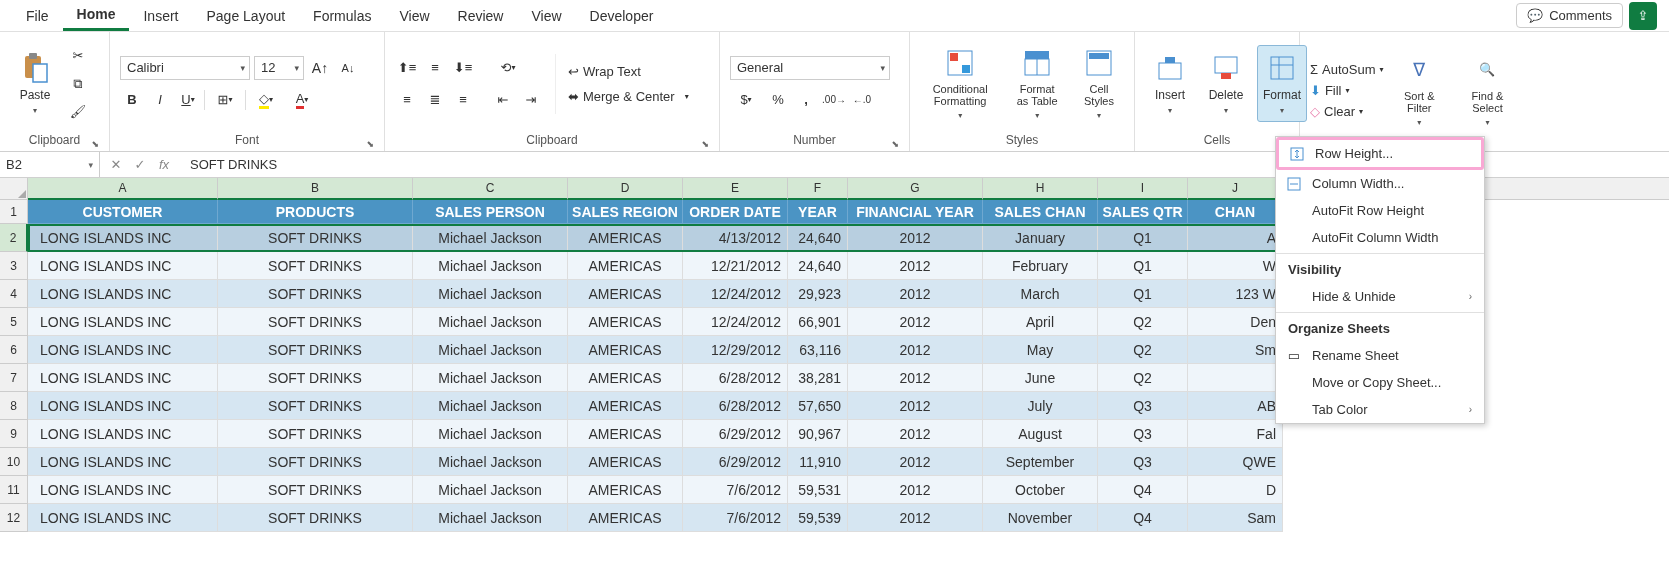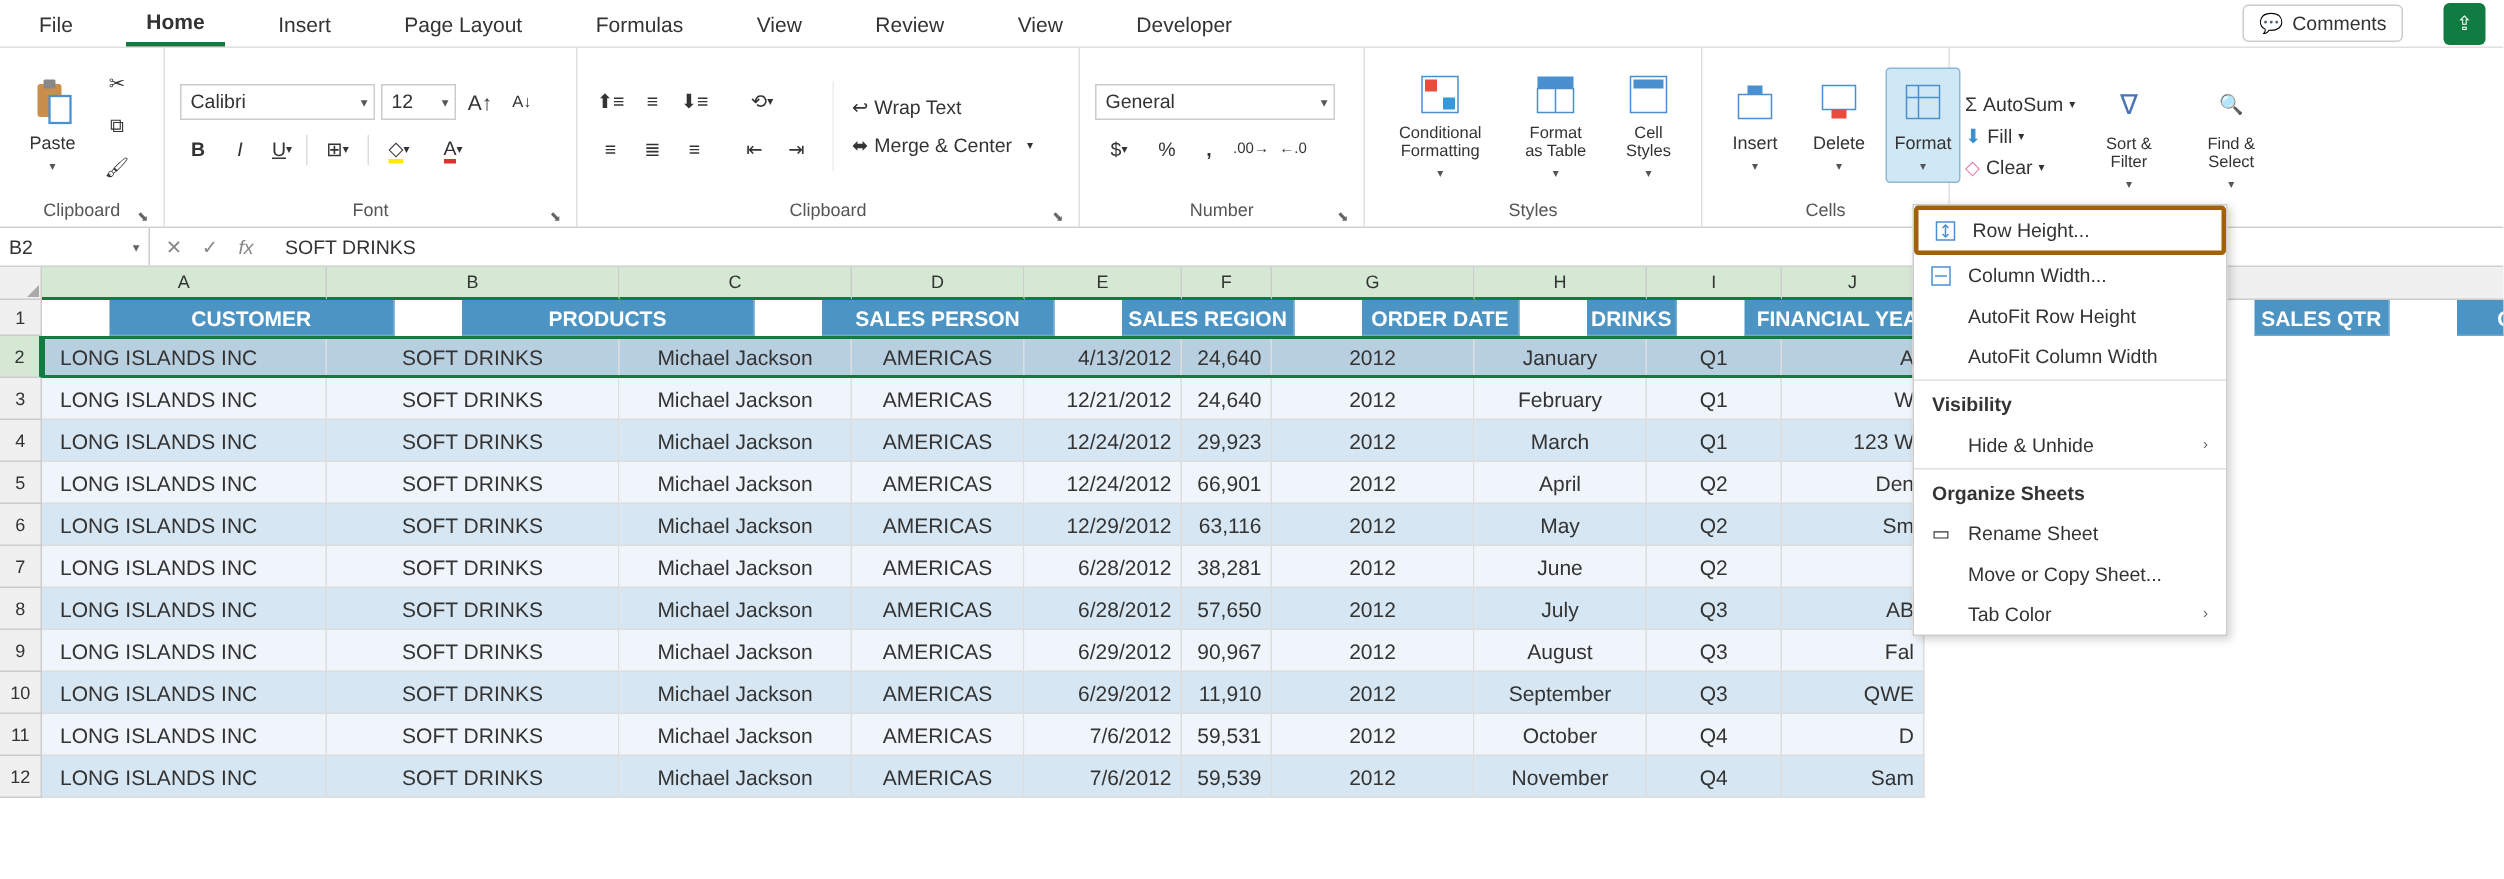--- a/index.html
+++ b/index.html
@@ -1,19 +1,19 @@
 <!DOCTYPE html>
 <html><head>
 <meta charset="utf-8">
 <style>
 * { margin: 0; padding: 0; box-sizing: border-box; font-family: 'Segoe UI', Arial, sans-serif; }
 body { background: #fff; font-size: 13px; color: #333; overflow: hidden; width: 1669px; height: 586px; }
 
 
-.tabs { display: flex; align-items: center; height: 32px; padding: 0 12px; border-bottom: 1px solid #e0e0e0; gap: 21px; }
+.tabs { display: flex; align-items: center; height: 32px; padding: 0 12px; border-bottom: 1px solid #e0e0e0; }
 .tab { padding: 6px 14px; cursor: pointer; font-size: 14px; }
 .tab.active { border-bottom: 3px solid #107c41; font-weight: 600; }
 .comments-btn { margin-left: auto; display: flex; align-items: center; gap: 6px; border: 1px solid #ccc; border-radius: 4px; padding: 4px 10px; cursor: pointer; }
 .share-btn { width: 28px; height: 28px; background: #107c41; border-radius: 4px; margin-left: 6px; display: flex; align-items: center; justify-content: center; color: #fff; cursor: pointer; }
 
 
 .ribbon { display: flex; height: 120px; border-bottom: 1px solid #d0d0d0; position: relative; }
 .ribbon-group { display: flex; flex-direction: column; border-right: 1px solid #e0e0e0; padding: 4px 10px 2px; }
 .ribbon-group-content { flex: 1; display: flex; align-items: center; gap: 6px; }
 .ribbon-group-label { text-align: center; font-size: 12px; color: #555; padding: 2px 0; position: relative; }
@@ -53,21 +53,21 @@
 .rh { width: 28px; height: 28px; background: #f0f0f0; border-right: 1px solid #ccc; border-bottom: 1px solid #ccc; display: flex; align-items: center; justify-content: center; font-size: 12px; color: #333; }
 .rh.sel { background: #d4e8d4; border-right: 2px solid #107c41; }
 
 .cols { display: flex; }
 .ch { height: 22px; background: #f0f0f0; border-right: 1px solid #ccc; border-bottom: 1px solid #ccc; display: flex; align-items: center; justify-content: center; font-size: 12px; color: #333; }
 .ch.sel { background: #d4e8d4; border-bottom: 2px solid #107c41; }
 
 .data-rows { display: flex; flex-direction: column; }
 .data-row { display: flex; height: 28px; }
 .cell { border-right: 1px solid #ddd; border-bottom: 1px solid #ddd; display: flex; align-items: center; padding: 0 6px; font-size: 14px; overflow: hidden; white-space: nowrap; }
-.hdr { background: #4b94c4; color: #fff; font-weight: 600; justify-content: center; border-right: 1px solid #6fa8d0; border-bottom: 1px solid #6fa8d0; margin-left: 45px; }
+.hdr { background: #4b94c4; color: #fff; font-weight: 600; justify-content: center; border-right: 1px solid #6fa8d0; border-bottom: 1px solid #6fa8d0; }
 .odd { background: #d6e6f2; }
 .even { background: #eff5fa; }
 .sel-row .cell { background: #b8cfe0 !important; }
 .sel-border { position: absolute; border: 2px solid #107c41; pointer-events: none; }
 
 
 .c-A { width: 190px; }
 .c-B { width: 195px; }
 .c-C { width: 155px; }
 .c-D { width: 115px; }
@@ -79,21 +79,21 @@
 .c-J { width: 95px; }
 .c-K { width: 200px; }
 .c-extra { width: 200px; }
 
 
 .format-menu { position: absolute; top: 136px; left: 1275px; width: 210px; background: #fff; border: 1px solid #ccc; box-shadow: 2px 2px 6px rgba(0,0,0,0.2); z-index: 100; font-size: 13px; }
 .fm-section { padding: 6px 12px; font-weight: 600; color: #333; }
 .fm-item { padding: 6px 12px 6px 36px; cursor: pointer; display: flex; align-items: center; position: relative; }
 .fm-item .fm-icon { position: absolute; left: 10px; width: 16px; height: 16px; display: flex; align-items: center; justify-content: center; }
 .fm-item .chev { margin-left: auto; font-size: 10px; color: #666; }
-.fm-highlight { border: 3px solid #a16207; border-radius: 3px; }
+.fm-highlight { border: 3px solid #f9a8d4; border-radius: 3px; }
 .fm-sep { height: 1px; background: #e0e0e0; margin: 2px 0; }
 </style>
 </head>
 <body>
 
 <div class="tabs">
   <div class="tab">File</div>
   <div class="tab active">Home</div>
   <div class="tab">Insert</div>
   <div class="tab">Page Layout</div>
@@ -433,21 +433,21 @@
         <div class="ch c-K">K</div>
         <div class="ch c-extra"></div>
       </div>
     <div class="data-rows">
       <div class="data-row" style="height:24px" id="header-row">
           <div class="cell hdr c-A">CUSTOMER</div>
           <div class="cell hdr c-B">PRODUCTS</div>
           <div class="cell hdr c-C">SALES PERSON</div>
           <div class="cell hdr c-D">SALES REGION</div>
           <div class="cell hdr c-E">ORDER DATE</div>
-          <div class="cell hdr c-F">DRINKS</div>
+          <div class="cell hdr c-F">YEAR</div>
           <div class="cell hdr c-G">FINANCIAL YEAR</div>
           <div class="cell hdr c-H">SALES CHAN</div>
           <div class="cell hdr c-I">SALES QTR</div>
           <div class="cell hdr c-J">CHAN</div>
         </div>
       <div id="data-body">
           <div class="data-row sel-row">
             <div class="cell c-A odd" style="justify-content: flex-start; padding-left: 12px;">LONG ISLANDS INC</div>
             <div class="cell c-B odd" style="justify-content: center;">SOFT DRINKS</div>
             <div class="cell c-C odd" style="justify-content: center;">Michael Jackson</div>

